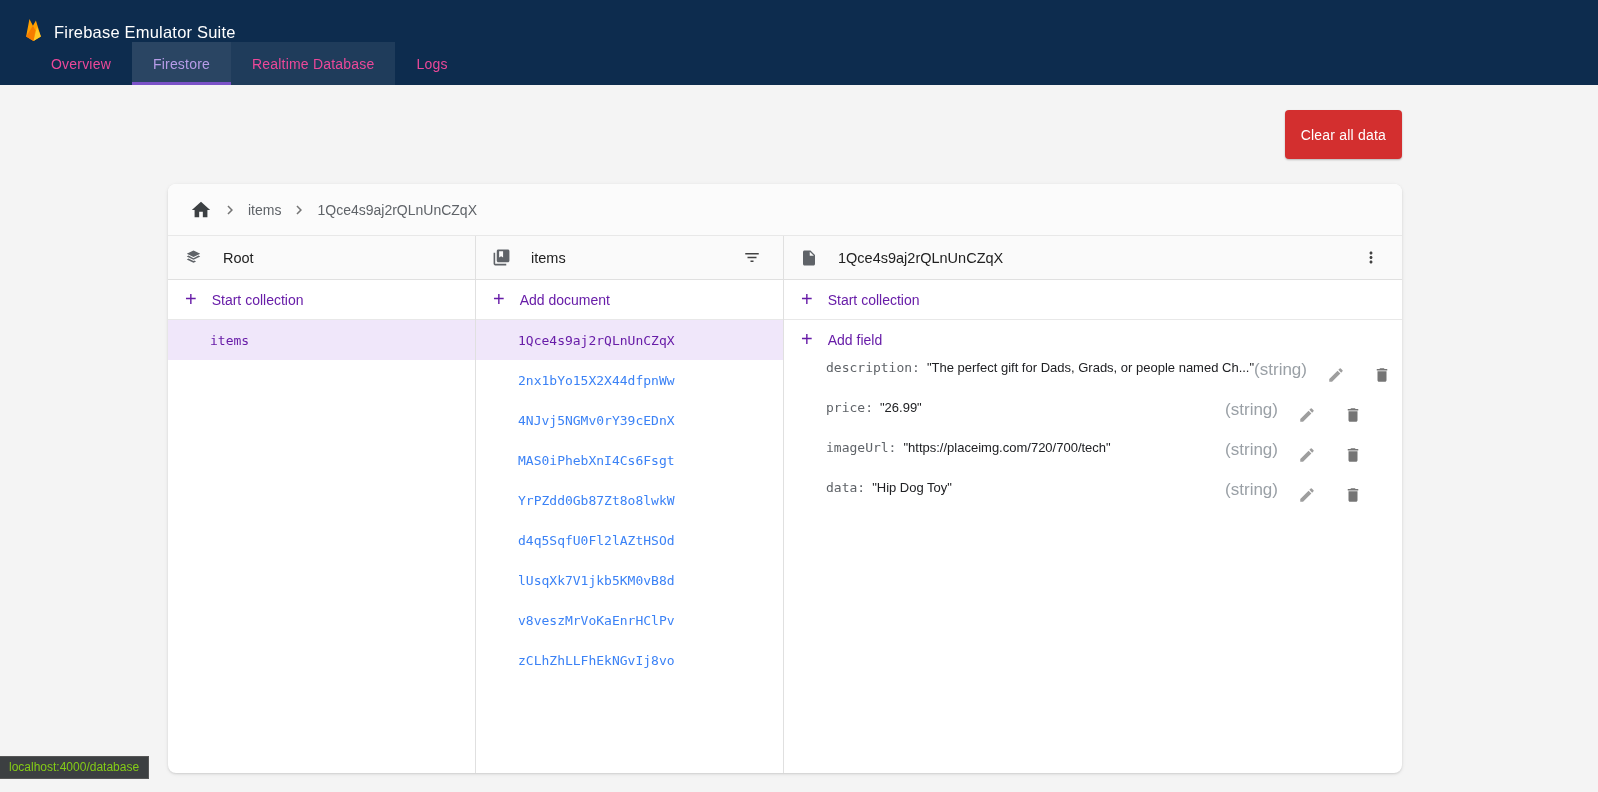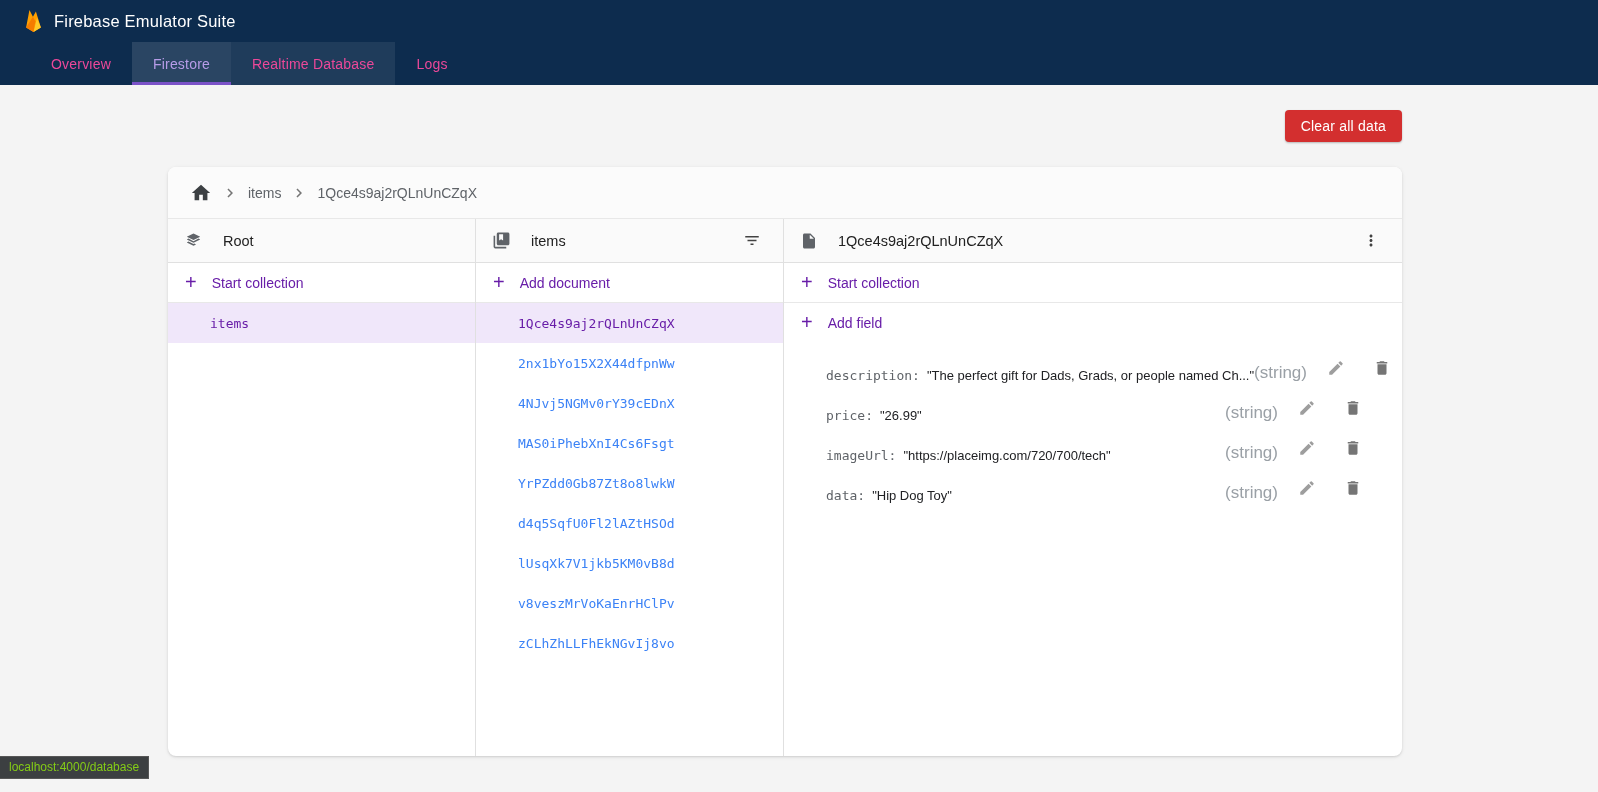--- a/index.html
+++ b/index.html
@@ -7,33 +7,33 @@
   body {
     width:1598px; height:792px; overflow:hidden; position:relative;
     background:#f4f4f4;
     font-family:"Liberation Sans", sans-serif;
     -webkit-font-smoothing:antialiased;
   }
   svg { display:block; }
 
   
   .topbar { background:#0d2c4e; color:#fff; }
-  .topbar-title-row { height:42px; display:flex; align-items:center; padding:0 24px; gap:11px; }
+  .topbar-title-row { height:42px; display:flex; align-items:flex-end; padding:0 24px; gap:11px; }
   .app-title { font-size:16.5px; font-weight:500; letter-spacing:.2px; }
   .tabs { display:flex; padding:0 30px; height:43px; align-items:stretch; }
   .tab { display:flex; align-items:center; padding:0 21px; font-size:14px; color:#ec4899;
          cursor:pointer; letter-spacing:.2px; }
   .tab--active { color:#b79ce8; background:rgba(255,255,255,.12); box-shadow: inset 0 -3px 0 #7a52c7; }
   .tab--hover  { background:rgba(255,255,255,.08); }
 
   
   .content { width:1234px; margin-left:168px; }
   .toolbar-row { display:flex; justify-content:flex-end; margin-top:25px; }
   .clear-btn { background:#d32f2f; color:#fff; border:none; border-radius:4px;
-               height:32px; padding:0 16px; font-size:14px; font-weight:500;
+               height:49px; padding:0 16px; font-size:14px; font-weight:500;
                font-family:"Liberation Sans",sans-serif; cursor:pointer;
                box-shadow:0 1px 2px rgba(0,0,0,.25); letter-spacing:.2px; }
 
   .card { margin-top:25px; height:589px; background:#fff; border-radius:8px;
           box-shadow:0 1px 2px rgba(0,0,0,.10), 0 1px 4px rgba(0,0,0,.08);
           overflow:hidden; display:flex; flex-direction:column; }
 
   
   .breadcrumb { height:52px; flex:0 0 52px; display:flex; align-items:center; gap:9px;
                 padding:0 22px; border-bottom:1px solid #e8e8e8; background:#fbfbfb;
@@ -60,21 +60,21 @@
   .action-row--bordered { border-bottom:1px solid #e8e8e8; }
   .plus { font-size:20px; font-weight:400; line-height:1; margin-top:-2px; }
 
   .list-row { height:40px; flex:0 0 40px; display:flex; align-items:center;
               padding:0 16px 0 42px; font-family:"DejaVu Sans Mono", monospace;
               font-size:13px; color:#3b82f6; cursor:pointer; white-space:nowrap; }
   .list-row.selected { background:#f0e7fa; color:#681da8; }
 
   
   .fields { padding-top:0; }
-  .field-row { height:40px; display:flex; align-items:flex-end; padding:0 34px 0 42px; }
+  .field-row { height:40px; display:flex; align-items:flex-start; padding:0 34px 0 42px; }
   .field-name { font-family:"DejaVu Sans Mono", monospace; font-size:13px; color:#5f6368;
                 white-space:nowrap; }
   .field-value { font-size:13px; color:#202124; margin-left:7px; white-space:nowrap; }
   .field-type { margin-left:auto; color:#9aa0a6; font-size:17px; white-space:nowrap; }
   .field-row .icon-btn { color:#9e9e9e; margin-left:14px; }
   .field-row .icon-btn.trash { color:#757575; margin-left:16px; }
 
   
   .status-chip { position:absolute; left:0; bottom:13px; background:#3c3f41; color:#84cc16;
                  font-size:12px; padding:3px 9px 4px; border:1px solid #565656; border-left:none; }

